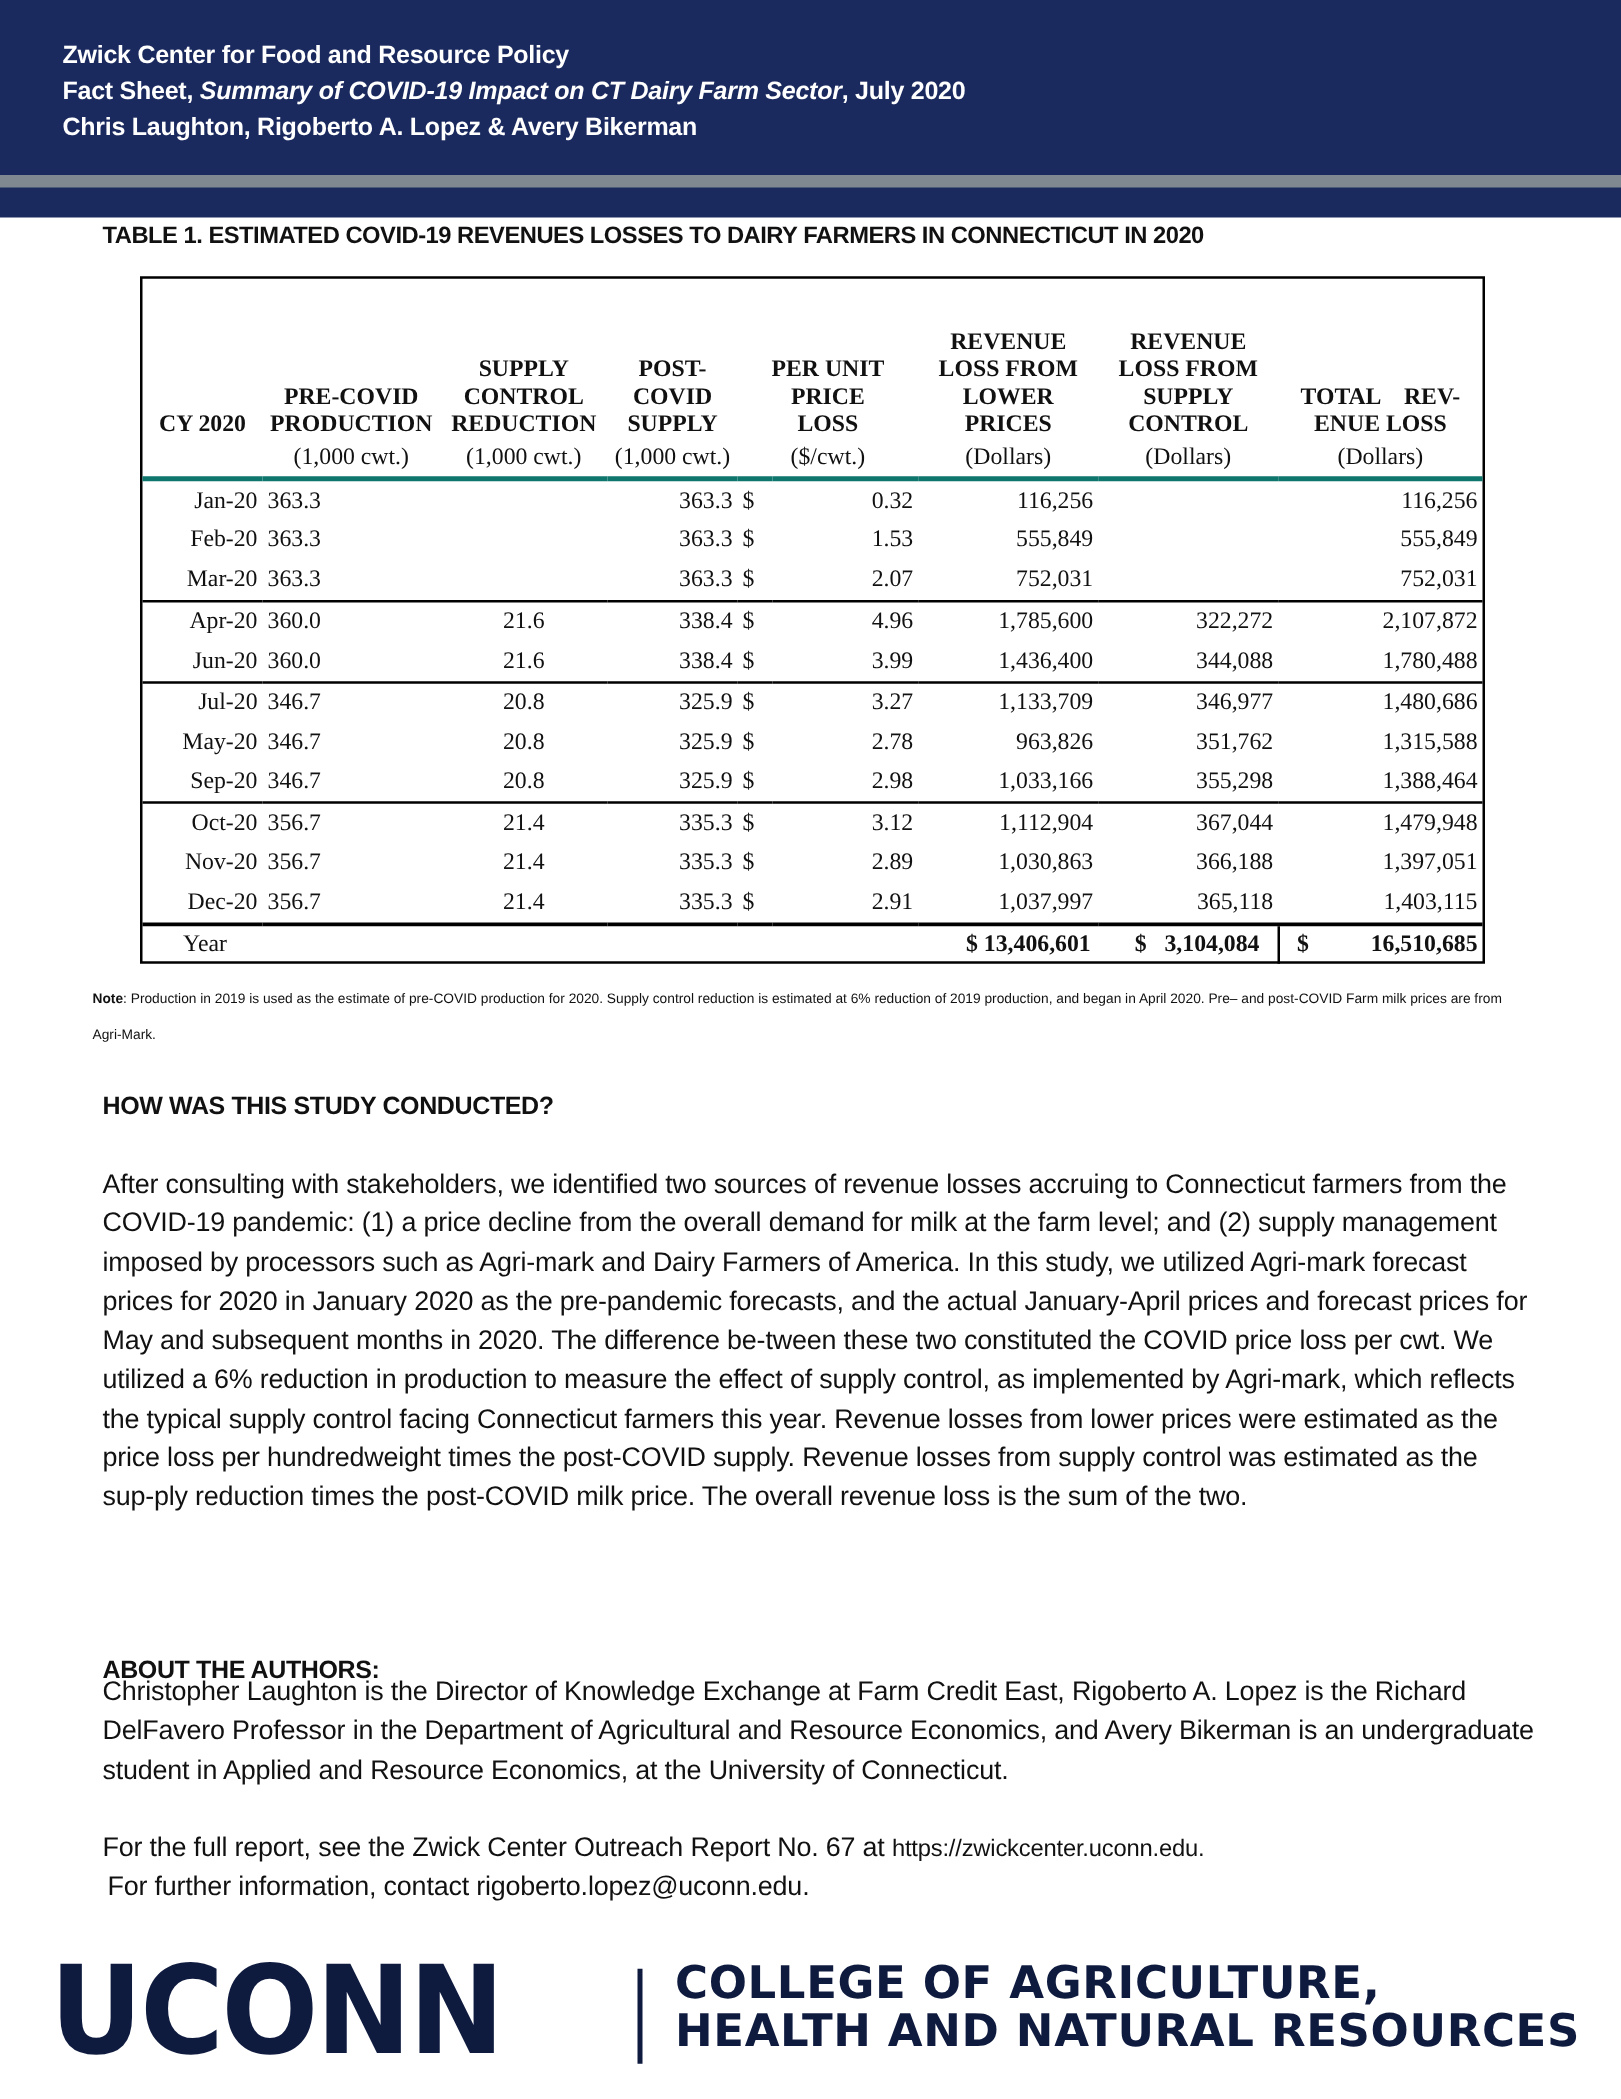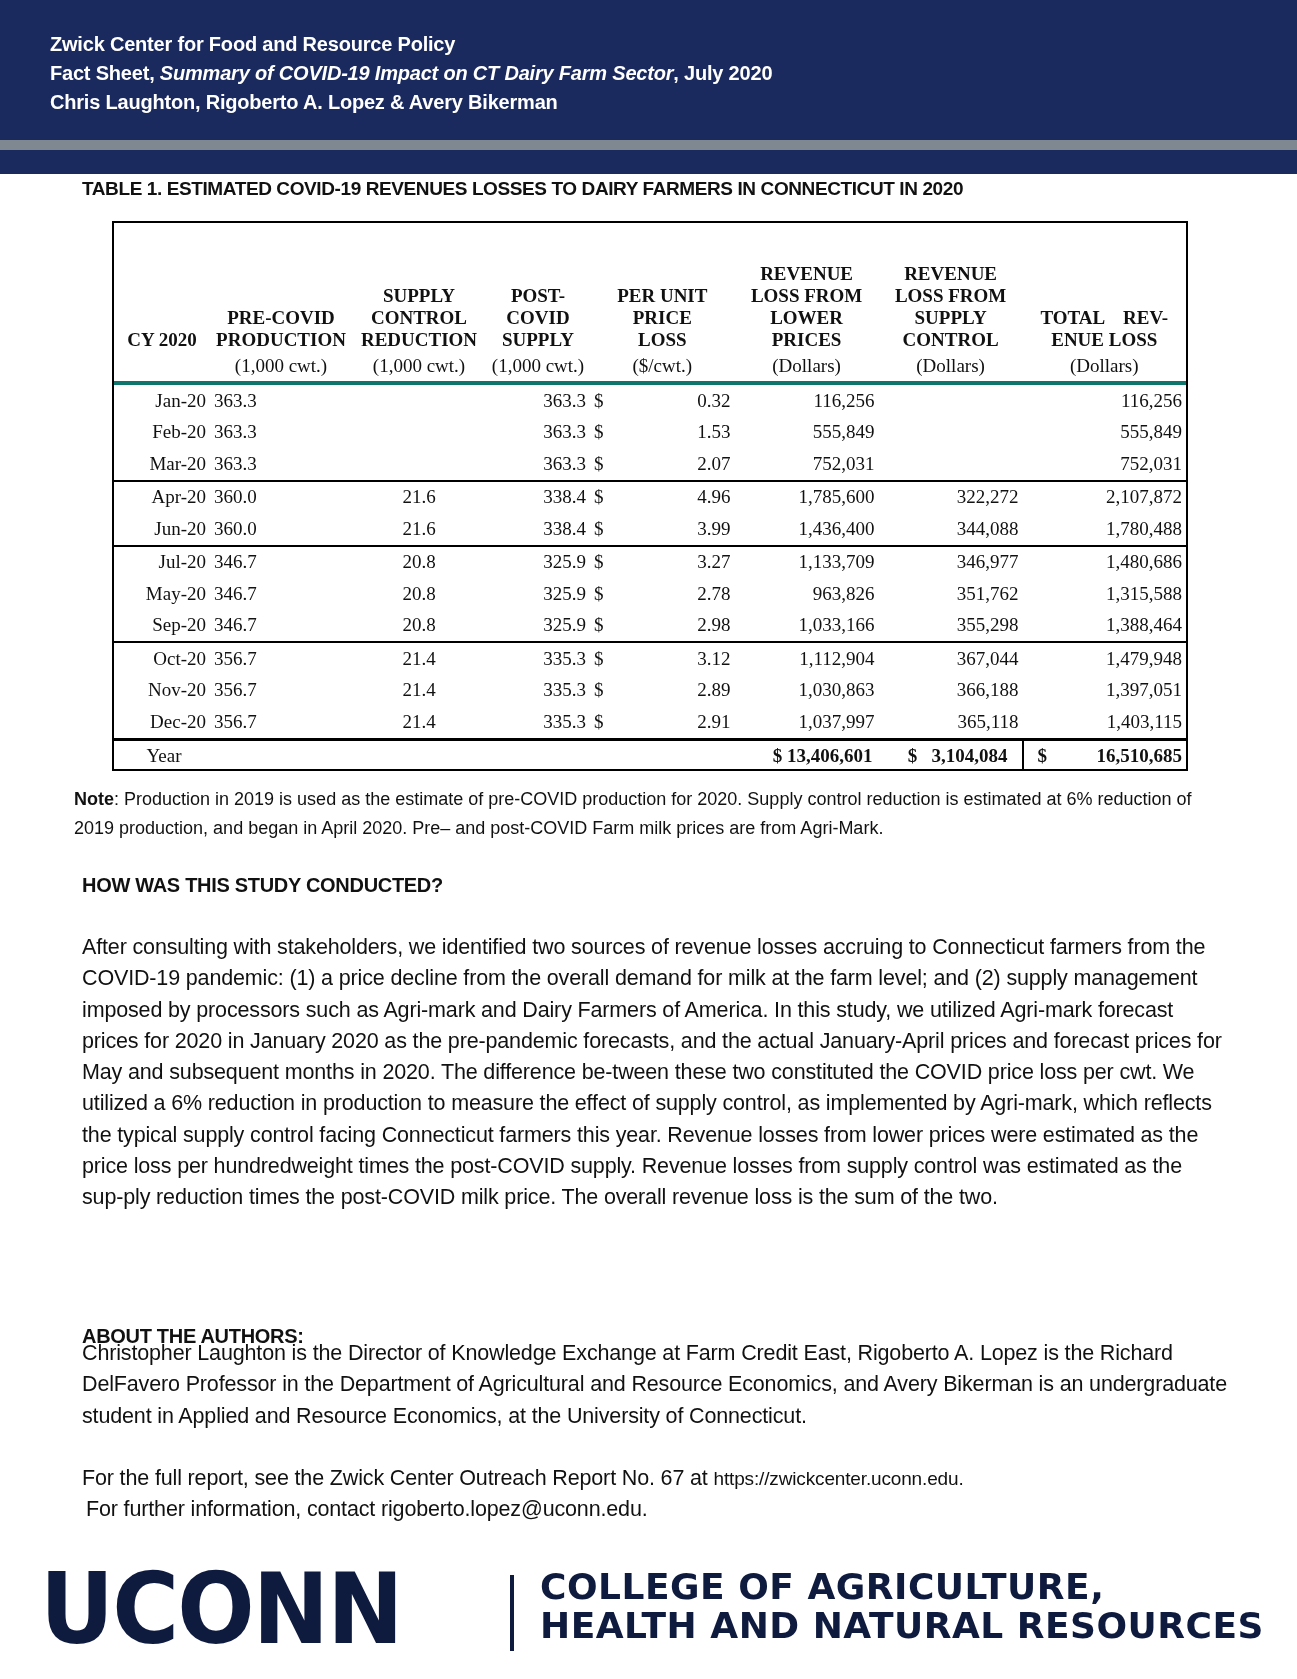--- a/index.html
+++ b/index.html
@@ -33,21 +33,21 @@
   td.dollar { text-align: left; padding-left: 14px; width: 20px; }
   td.ppl { text-align: right; padding-right: 18px; }
   td.rlp { text-align: right; padding-right: 14px; }
   td.rsc { text-align: right; padding-right: 38px; }
   td.tot { text-align: right; padding-right: 12px; }
   tr.year-row td { border-top: 3px solid #000; height: 30px; font-weight: bold; }
   tr.year-row td.month { font-weight: normal; text-align: center; padding-right: 0; }
   td.tot-year { border-left: 2.5px solid #000; }
   td.tot-year .dsign { float: left; padding-left: 10px; }
 
-  .note { position: absolute; left: 74px; top: 785px; width: 1140px; font-size: 18px; line-height: 29px; color: #111; }
+  .note { position: absolute; left: 74px; top: 785px; width: 1140px; font-size: 11px; line-height: 29px; color: #111; }
   .note b { font-weight: bold; }
 
   .h-study { position: absolute; left: 82px; top: 874px; font-weight: bold; font-size: 20px; letter-spacing: -0.3px; }
   .p-study { position: absolute; left: 82px; top: 932px; width: 1140px; font-size: 21.5px; line-height: 31.3px;
              letter-spacing: -0.15px; color: #111; }
   .h-authors { position: absolute; left: 82px; top: 1277px; font-weight: bold; font-size: 20px; letter-spacing: -0.3px; margin-top: 48px; }
   .p-authors { position: absolute; left: 82px; top: 1338px; width: 1160px; font-size: 21.5px; line-height: 31.3px;
                letter-spacing: -0.15px; }
   .p-report { position: absolute; left: 82px; top: 1463px; width: 1160px; font-size: 21.5px; line-height: 31px; letter-spacing: -0.15px; }
   .p-report .url { font-size: 19px; }

